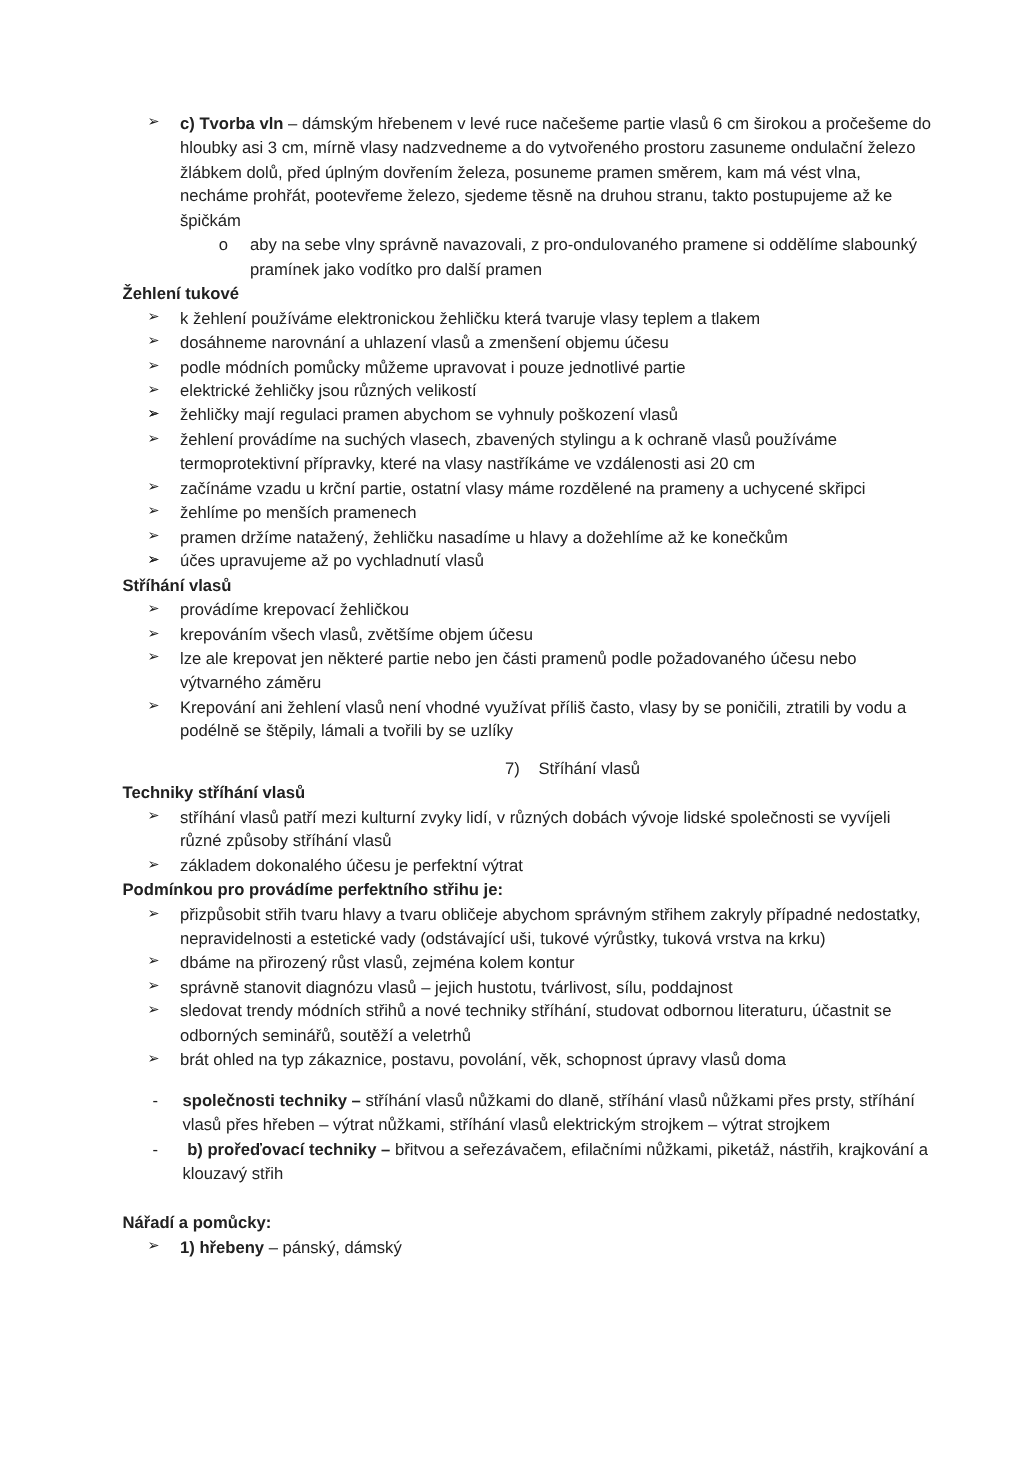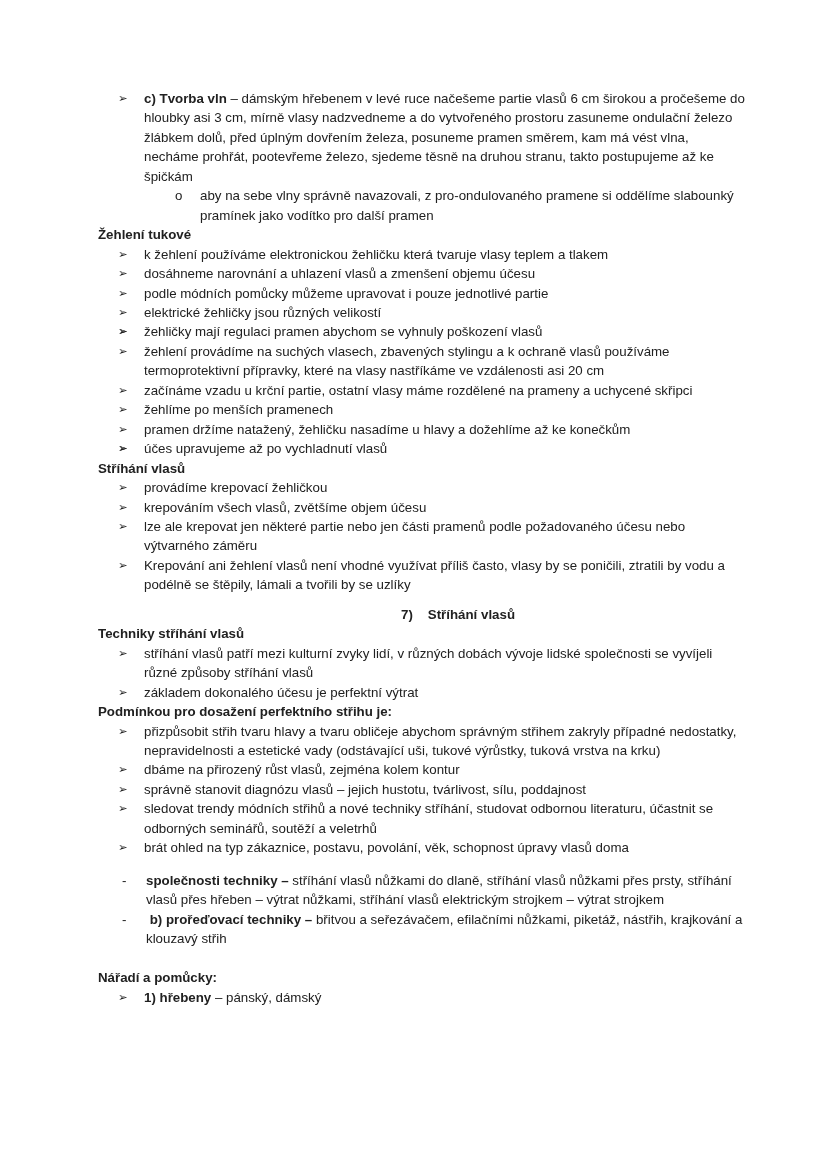--- a/index.html
+++ b/index.html
@@ -19,21 +19,21 @@
   .heading { font-weight: 700; }
   .b { font-weight: 700; }
   .item { position: relative; }
   .bullet { padding-left: 46px; }
   .sub { padding-left: 102px; }
   .dash { padding-left: 48px; }
   .marker { position: absolute; top: 0; }
   .bullet > .marker { left: 20px; font-size: 11.5px; }
   .sub > .marker { left: 77px; }
   .dash > .marker { left: 24px; }
-  .center { text-align: center; font-weight: 700; position: relative; left: 36px; }
+  .center { text-align: center; font-weight: 400; position: relative; left: 36px; }
   .cnum { margin-right: 15px; }
   .spacer { width: 100%; }
 </style>
 </head>
 <body>
 
 <div class="page">
   <div class="doc" id="doc">
       <div class="blk item bullet"><span class="marker">➢</span><span class="b">c) Tvorba vln</span><span> – dámským hřebenem v levé ruce načešeme partie vlasů 6 cm širokou a pročešeme do hloubky asi 3 cm, mírně vlasy nadzvedneme a do vytvořeného prostoru zasuneme ondulační železo žlábkem dolů, před úplným dovřením železa, posuneme pramen směrem, kam má vést vlna, necháme prohřát, pootevřeme železo, sjedeme těsně na druhou stranu, takto postupujeme až ke špičkám</span></div>
       <div class="blk item sub"><span class="marker">o</span><span>aby na sebe vlny správně navazovali, z pro-ondulovaného pramene si oddělíme slabounký pramínek jako vodítko pro další pramen</span></div>
@@ -53,21 +53,21 @@
       <div class="blk heading">Stříhání vlasů</div>
       <div class="blk item bullet"><span class="marker">➢</span><span>provádíme krepovací žehličkou</span></div>
       <div class="blk item bullet"><span class="marker">➢</span><span>krepováním všech vlasů, zvětšíme objem účesu</span></div>
       <div class="blk item bullet"><span class="marker">➢</span><span>lze ale krepovat jen některé partie nebo jen části pramenů podle požadovaného účesu nebo výtvarného záměru</span></div>
       <div class="blk item bullet"><span class="marker">➢</span><span>Krepování ani žehlení vlasů není vhodné využívat příliš často, vlasy by se poničili, ztratili by vodu a podélně se štěpily, lámali a tvořili by se uzlíky</span></div>
       <div class="spacer" style="height: 10px;"></div>
       <div class="blk center"><span class="cnum">7)</span><span>Stříhání vlasů</span></div>
       <div class="blk heading">Techniky stříhání vlasů</div>
       <div class="blk item bullet"><span class="marker">➢</span><span>stříhání vlasů patří mezi kulturní zvyky lidí, v různých dobách vývoje lidské společnosti se vyvíjeli různé způsoby stříhání vlasů</span></div>
       <div class="blk item bullet"><span class="marker">➢</span><span>základem dokonalého účesu je perfektní výtrat</span></div>
-      <div class="blk heading">Podmínkou pro dosažení perfektního střihu je:</div>
+      <div class="blk heading">Podmínkou pro provádíme perfektního střihu je:</div>
       <div class="blk item bullet"><span class="marker">➢</span><span>přizpůsobit střih tvaru hlavy a tvaru obličeje abychom správným střihem zakryly případné nedostatky, nepravidelnosti a estetické vady (odstávající uši, tukové výrůstky, tuková vrstva na krku)</span></div>
       <div class="blk item bullet"><span class="marker">➢</span><span>dbáme na přirozený růst vlasů, zejména kolem kontur</span></div>
       <div class="blk item bullet"><span class="marker">➢</span><span>správně stanovit diagnózu vlasů – jejich hustotu, tvárlivost, sílu, poddajnost</span></div>
       <div class="blk item bullet"><span class="marker">➢</span><span>sledovat trendy módních střihů a nové techniky stříhání, studovat odbornou literaturu, účastnit se odborných seminářů, soutěží a veletrhů</span></div>
       <div class="blk item bullet"><span class="marker">➢</span><span>brát ohled na typ zákaznice, postavu, povolání, věk, schopnost úpravy vlasů doma</span></div>
       <div class="spacer" style="height: 13px;"></div>
       <div class="blk item dash"><span class="marker">-</span><span class="b">společnosti techniky –</span><span> stříhání vlasů nůžkami do dlaně, stříhání vlasů nůžkami přes prsty, stříhání vlasů přes hřeben – výtrat nůžkami, stříhání vlasů elektrickým strojkem – výtrat strojkem</span></div>
       <div class="blk item dash"><span class="marker">-</span><span class="b"> b) prořeďovací techniky –</span><span> břitvou a seřezávačem, efilačními nůžkami, piketáž, nástřih, krajkování a klouzavý střih</span></div>
       <div class="spacer" style="height: 20px;"></div>
       <div class="blk heading">Nářadí a pomůcky:</div>

